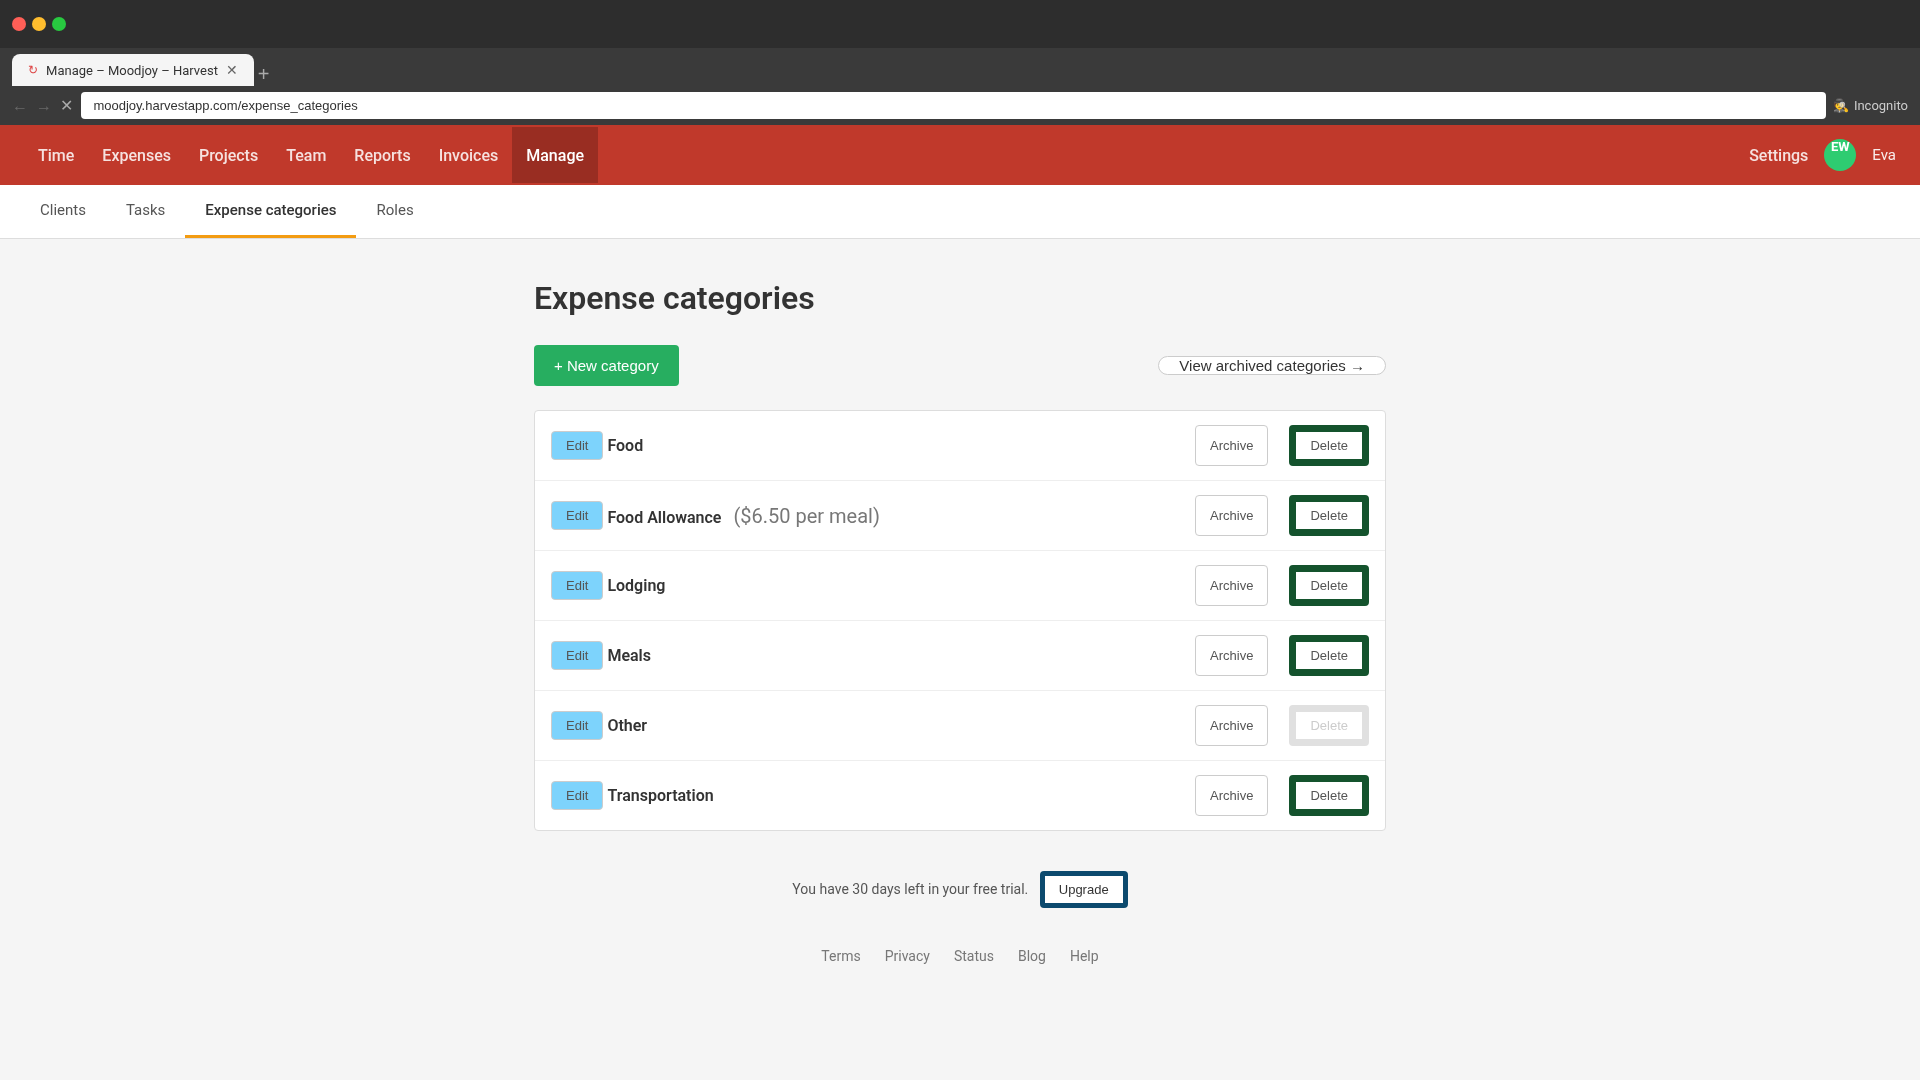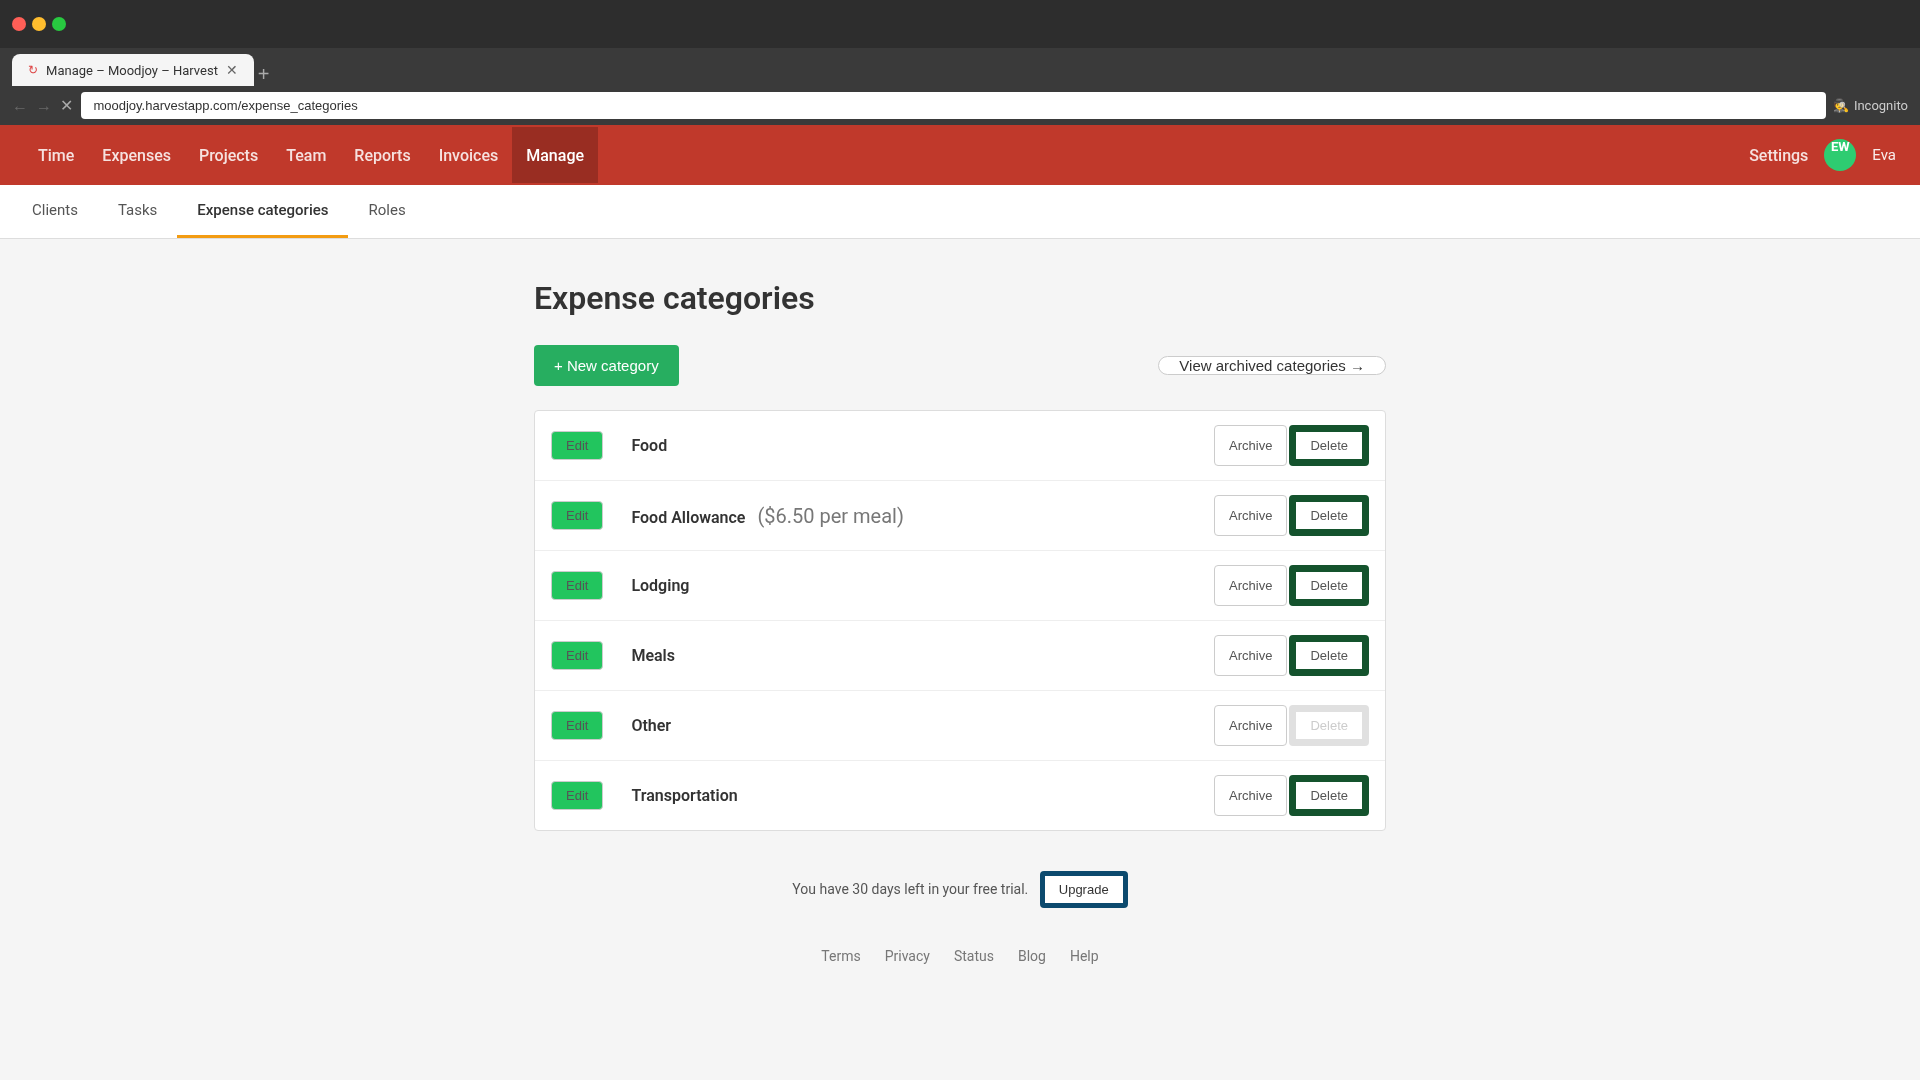--- a/index.html
+++ b/index.html
@@ -30,39 +30,39 @@
     
     .app-nav { background: #c0392b; padding: 0 24px; display: flex; align-items: center; height: 60px; }
     .app-nav a { color: rgba(255,255,255,0.85); text-decoration: none; font-size: 16px; font-weight: 500; padding: 0 14px; height: 56px; display: flex; align-items: center; }
     .app-nav a.active { color: #fff; background: rgba(0,0,0,0.2); }
     .nav-right { margin-left: auto; display: flex; align-items: center; gap: 16px; }
     .nav-settings { color: rgba(255,255,255,0.85); font-size: 16px; font-weight: 500; }
     .avatar { width: 32px; height: 32px; border-radius: 50%; background: #2ecc71; display: flex; justify-content: center; color: #fff; font-size: 13px; font-weight: bold; }
     .user-name { color: rgba(255,255,255,0.9); font-size: 15px; }
 
     
-    .sub-nav { background: #fff; border-bottom: 1px solid #ddd; padding: 0 12px; display: flex; gap: 0; }
+    .sub-nav { background: #fff; border-bottom: 1px solid #ddd; padding: 0 20px; display: flex; gap: 0; }
     .sub-nav a { text-decoration: none; color: #555; font-size: 15px; padding: 16px 20px; display: block; border-bottom: 3px solid transparent; }
     .sub-nav a.active { color: #333; border-bottom: 3px solid #f39c12; font-weight: 500; }
 
     
     .main-content { max-width: 900px; margin: 40px auto; padding: 0 24px; }
     .page-title { font-size: 32px; font-weight: 600; color: #333; margin-bottom: 28px; }
     .actions-row { display: flex; align-items: center; justify-content: space-between; margin-bottom: 24px; }
     .btn-new-category { background: #27ae60; color: #fff; border: none; border-radius: 4px; padding: 12px 20px; font-size: 15px; cursor: pointer; display: flex; align-items: center; gap: 6px; font-weight: 500; }
     .btn-view-archived { background: #fff; color: #333; border: 1px solid #ccc; border-radius: 12px; padding: 0 20px; font-size: 15px; cursor: pointer; display: flex; align-items: center; gap: 6px; }
 
     
     .category-list { background: #fff; border: 1px solid #ddd; border-radius: 4px; }
     .category-row { display: flex; align-items: center; padding: 14px 16px; border-bottom: 1px solid #eee; }
     .category-row:last-child { border-bottom: none; }
-    .btn-edit { background: #22c55e; color: #555; border: 1px solid #ccc; border-radius: 4px; padding: 6px 14px; font-size: 13px; cursor: pointer; margin-right: 28px; }
+    .btn-edit { background: #7dd3fc; color: #555; border: 1px solid #ccc; border-radius: 4px; padding: 6px 14px; font-size: 13px; cursor: pointer; margin-right: 4px; }
     .category-name { flex: 1; font-size: 16px; font-weight: 600; color: #333; }
     .category-note { font-weight: 400; color: #777; font-size: 20px; margin-left: 8px; }
-    .row-actions { display: flex; gap: 2px; }
+    .row-actions { display: flex; gap: 21px; }
     .btn-archive { background: #fff; color: #555; border: 1px solid #ccc; border-radius: 4px; padding: 6px 14px; font-size: 13px; cursor: pointer; }
     .btn-delete { background: #fff; color: #555; border: 7px solid #14532d; border-radius: 4px; padding: 6px 14px; font-size: 13px; cursor: pointer; }
     .btn-delete.disabled { color: #ccc; border-color: #e0e0e0; cursor: default; }
 
     
     .trial-banner { text-align: center; margin: 40px 0 20px; color: #555; font-size: 14px; }
     .btn-upgrade { background: #fff; border: 5px solid #0c4a6e; border-radius: 4px; padding: 6px 14px; font-size: 13px; cursor: pointer; margin-left: 8px; color: #333; }
     .footer { text-align: center; padding: 20px; }
     .harvest-logo { display: flex; align-items: center; justify-content: center; gap: 6px; margin-bottom: 12px; }
     .logo-bars { display: flex; align-items: flex-end; gap: 2px; }

